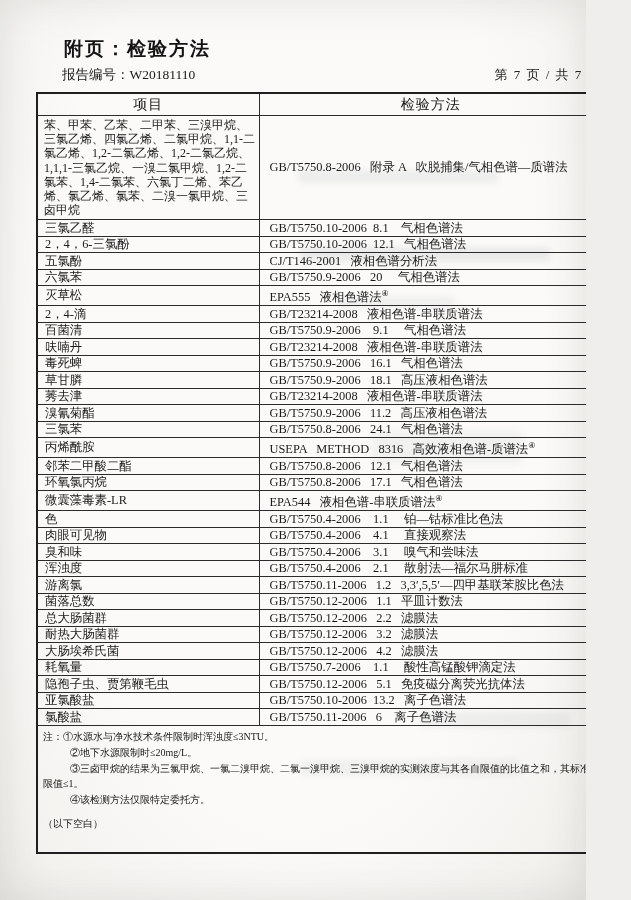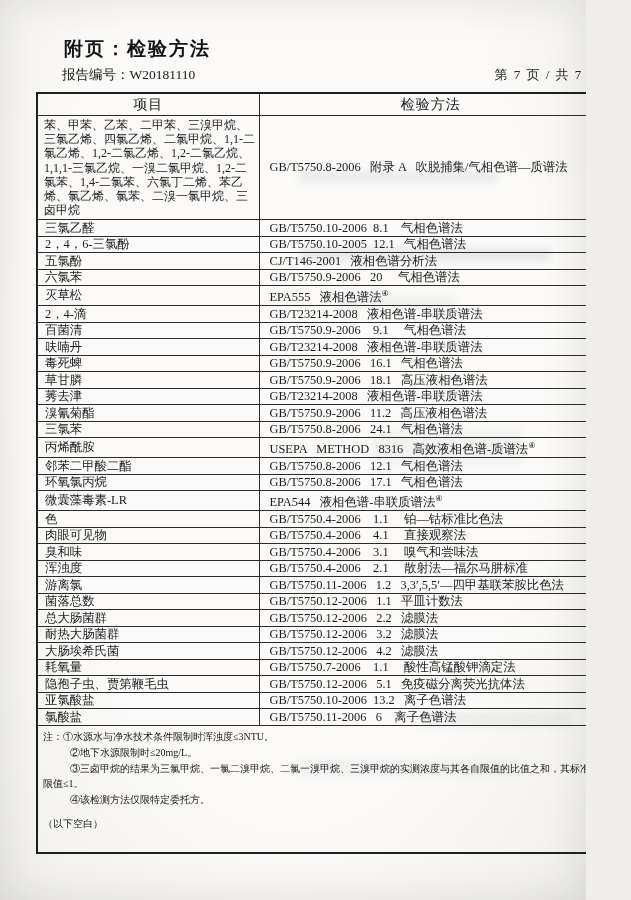--- a/index.html
+++ b/index.html
@@ -98,21 +98,21 @@
         <tr class="tall-row">
           <td class="item-cell">苯、甲苯、乙苯、二甲苯、三溴甲烷、三氯乙烯、四氯乙烯、二氯甲烷、1,1-二氯乙烯、1,2-二氯乙烯、1,2-二氯乙烷、1,1,1-三氯乙烷、一溴二氯甲烷、1,2-二氯苯、1,4-二氯苯、六氯丁二烯、苯乙烯、氯乙烯、氯苯、二溴一氯甲烷、三卤甲烷</td>
           <td class="method-cell">GB/T5750.8-2006   附录 A   吹脱捕集/气相色谱—质谱法</td>
         </tr>
         <tr class="data-row">
           <td class="item-cell">三氯乙醛</td>
           <td class="method-cell">GB/T5750.10-2006  8.1    气相色谱法</td>
         </tr>
         <tr class="data-row">
           <td class="item-cell">2，4，6-三氯酚</td>
-          <td class="method-cell">GB/T5750.10-2005  12.1   气相色谱法</td>
+          <td class="method-cell">GB/T5750.10-2006  12.1   气相色谱法</td>
         </tr>
         <tr class="data-row">
           <td class="item-cell">五氯酚</td>
           <td class="method-cell">CJ/T146-2001   液相色谱分析法</td>
         </tr>
         <tr class="data-row">
           <td class="item-cell">六氯苯</td>
           <td class="method-cell">GB/T5750.9-2006   20     气相色谱法</td>
         </tr>
         <tr class="data-row">

